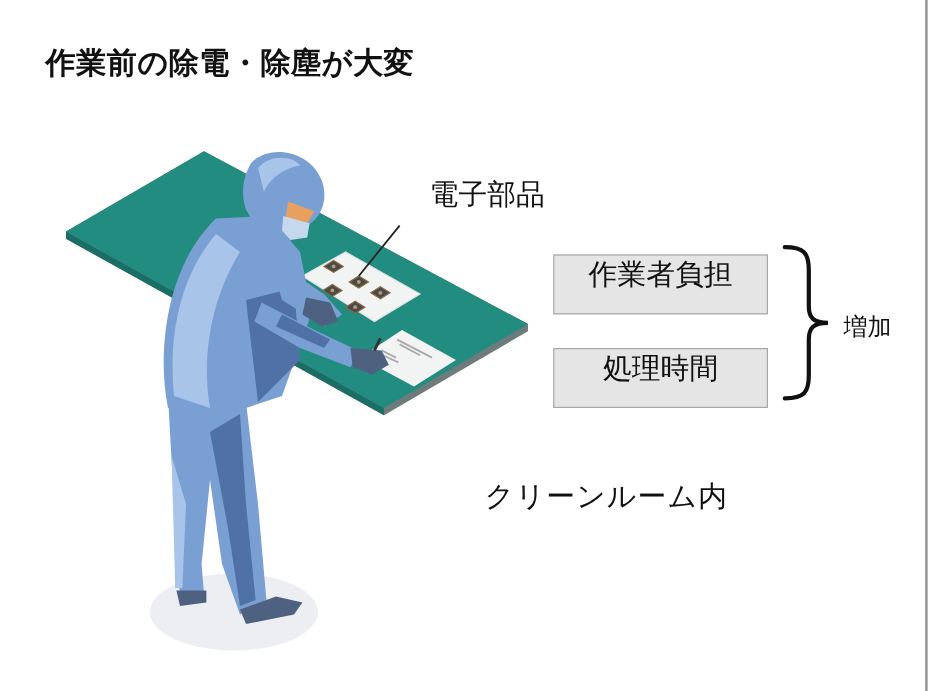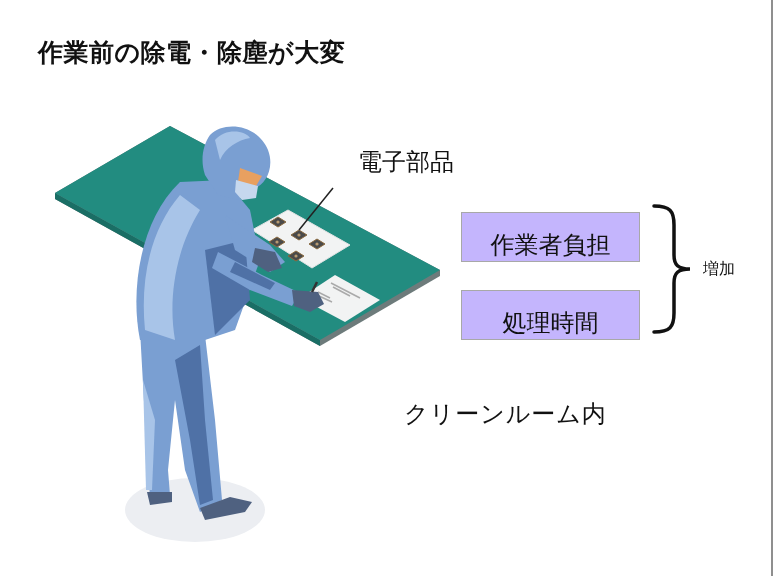--- a/index.html
+++ b/index.html
@@ -3,25 +3,25 @@
 <meta charset="utf-8">
 <style>
   html, body { margin:0; padding:0; }
   body { width:774px; height:576px; background:#ffffff; position:relative; overflow:hidden;
          font-family:"DejaVu Sans","Liberation Sans",sans-serif; color:#111; }
   .right-rule { position:absolute; left:771px; top:0; width:2px; height:576px; background:#8f8f8f; }
   .title { position:absolute; left:38px; top:36px; font-size:25px; font-weight:bold; letter-spacing:0.5px; white-space:nowrap; }
   .illus { position:absolute; left:0; top:0; width:774px; height:576px; }
   .callout { position:absolute; left:358px; top:146px; font-size:24px; white-space:nowrap; }
   .box { position:absolute; left:461px; width:179px; height:50px; border:1px solid #a8a8a8; box-sizing:border-box;
-         display:flex; align-items:flex-end; justify-content:center; font-size:24px; background:#c4b5fd; }
+         display:flex; align-items:flex-start; justify-content:center; font-size:24px; background:#e5e5e5; }
   .box1 { top:212px; }
   .box2 { top:290px; }
   .brace { position:absolute; left:650px; top:203px; }
-  .increase { position:absolute; left:703px; top:259px; font-size:16px; white-space:nowrap; }
+  .increase { position:absolute; left:703px; top:259px; font-size:20px; white-space:nowrap; }
   .room { position:absolute; left:381px; top:398px; font-size:24px; letter-spacing:1px; white-space:nowrap;margin-left:23px; }
 </style>
 </head>
 <body>
 
 <div class="right-rule"></div>
 
 <div class="title">作業前の除電・除塵が大変</div>
 
 <svg class="illus" viewBox="0 0 774 576" xmlns="http://www.w3.org/2000/svg">

